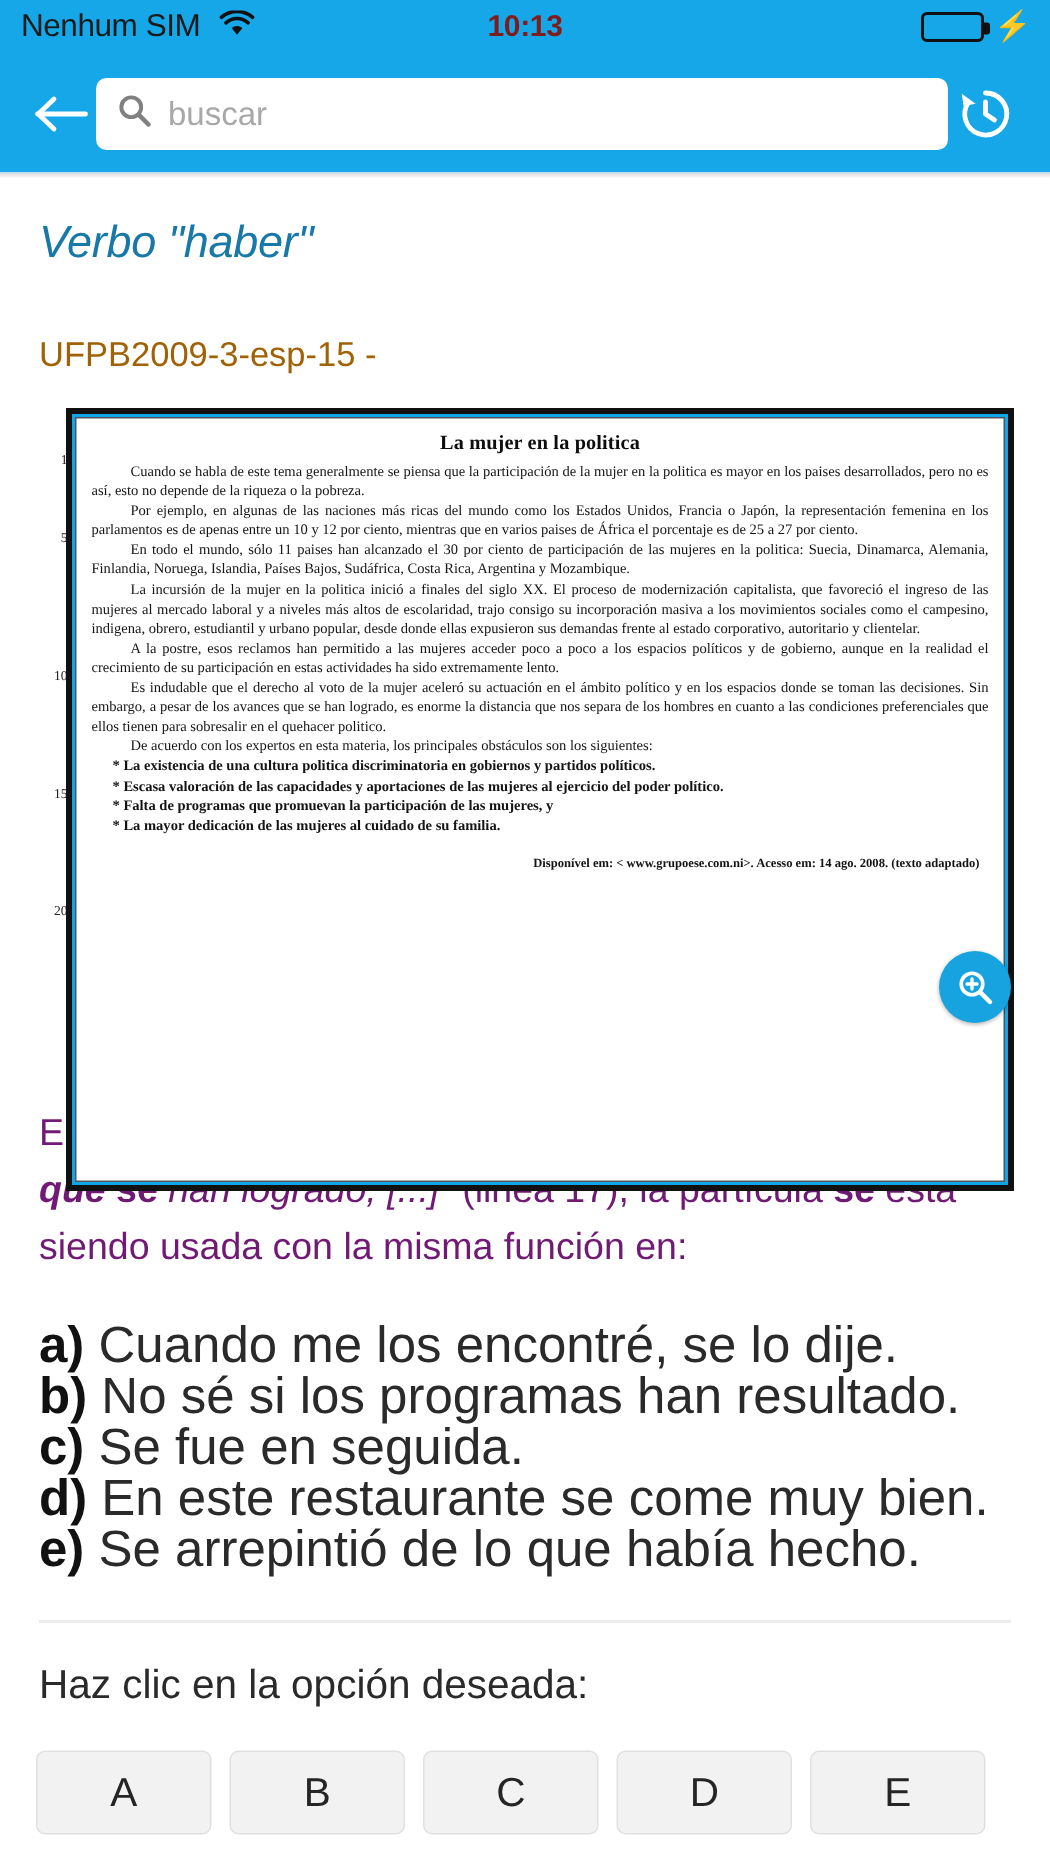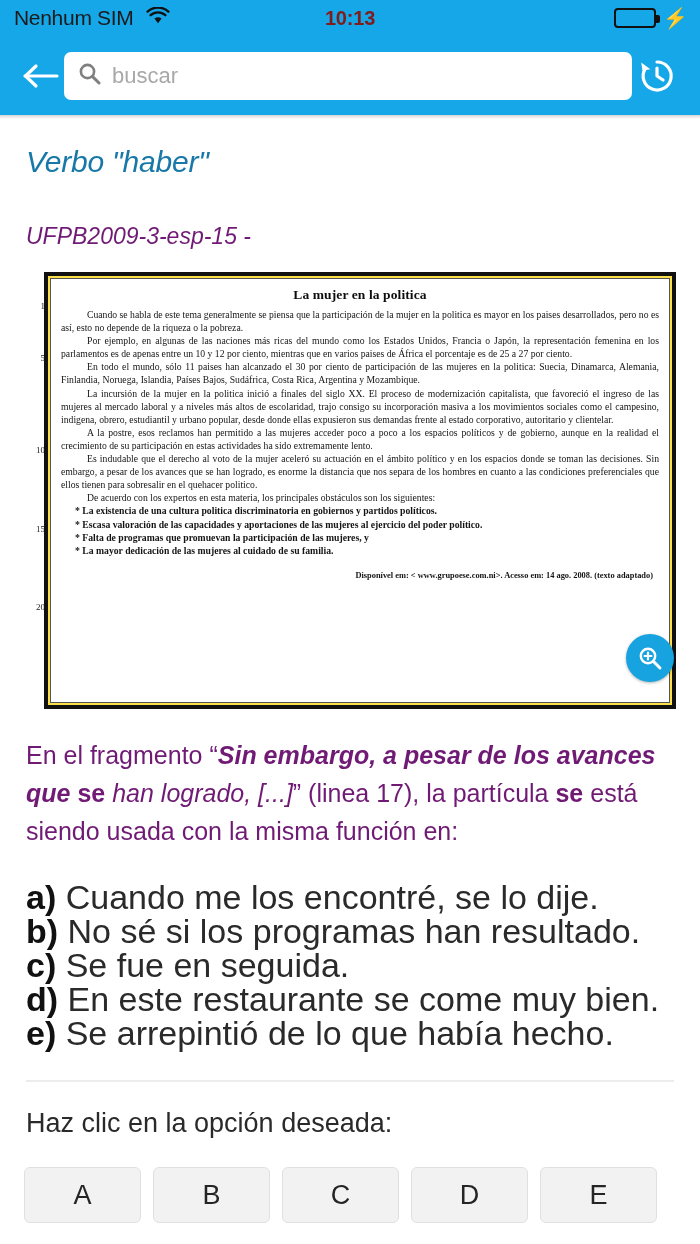--- a/index.html
+++ b/index.html
@@ -148,22 +148,21 @@
     font-size: 30px;
     font-style: italic;
     color: #1878a8;
     font-weight: normal;
     letter-spacing: -0.2px;
   }
 
   .ref-code {
     margin: 44px 0 0 26px;
     font-size: 23px;
-    color: #701a75;
-    font-style: italic;
+    color: #a16207;
   }
 
   
   .doc-wrap {
     position: relative;
     margin: 22px 0 0 24px;
     width: 652px;
     height: 440px;
   }
   .doc-linenums {
@@ -177,23 +176,23 @@
     position: absolute;
     right: 3px;
     font-family: "Liberation Serif", serif;
     font-size: 9px;
     color: #222;
   }
   .doc-frame {
     position: absolute;
     left: 20px; top: 0;
     width: 632px;
-    height: 437px;
+    height: 522px;
     border: 4px solid #111;
-    background: #fde047;
+    background: #0ea5e9;
     padding: 2px;
   }
   .doc-inner {
     width: 100%; height: 100%;
     border: 1px solid #555;
     background: #ffffff;
     padding: 8px 10px 4px 10px;
     overflow: hidden;
   }
   .doc-title {

